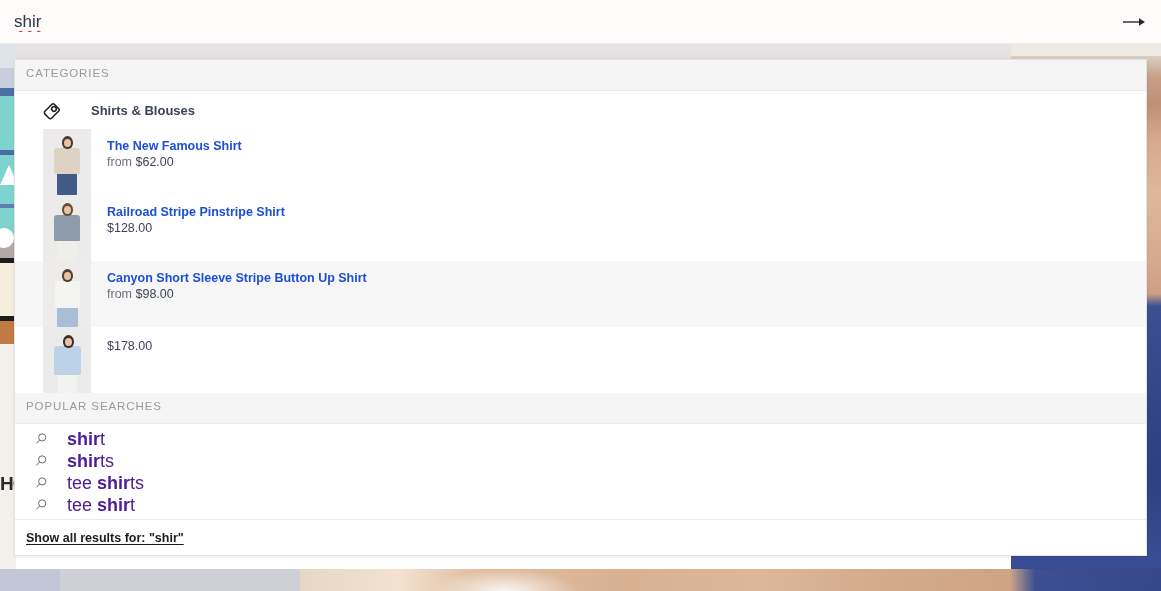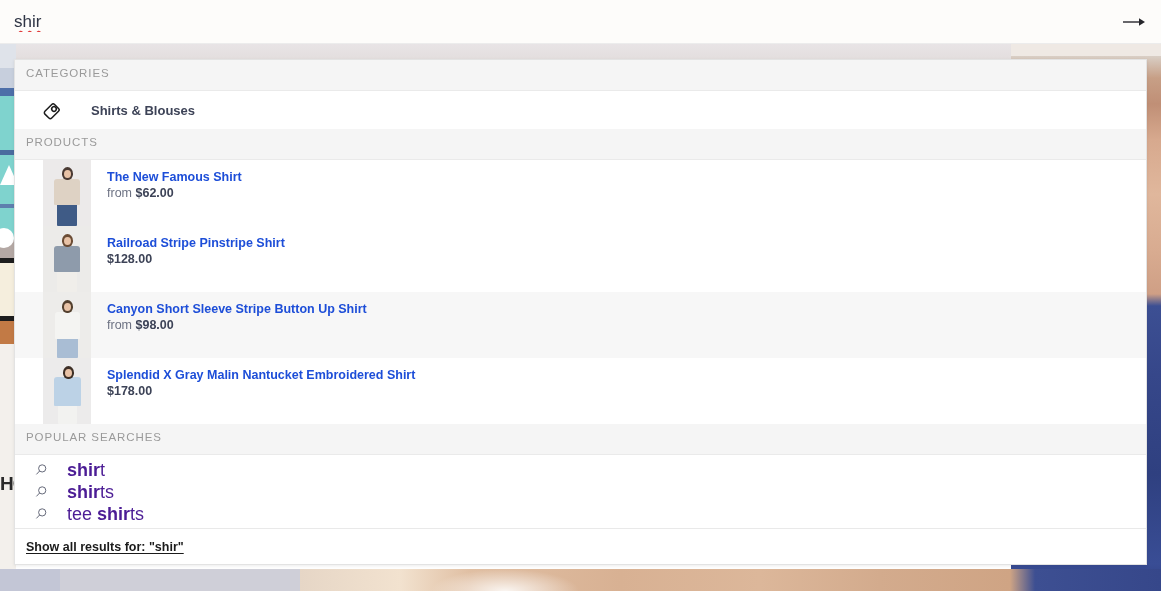--- a/index.html
+++ b/index.html
@@ -277,21 +277,21 @@
     font-size: 12.5px;
     color: #3d4357;
     margin-top: 2px;
     line-height: 1.15;
   }
   .prod-price .from {
     font-weight: normal;
     color: #6d7283;
     text-align: center;
   }
-  .prod-price .amount { font-weight: bold; }
+  .prod-price .amount { font-weight: normal; }
 
   
   .pop-list { background: #ffffff; padding: 4px 0 3px 0; }
   .pop-row {
     display: flex;
     align-items: center;
     height: 22px;
     cursor: pointer;
   }
   .pop-icon {
@@ -369,21 +369,20 @@
         <svg width="20" height="20" viewBox="0 0 20 20">
           <g transform="rotate(-45 10 10)">
             <path d="M3.4 5.2 h9.6 a2 2 0 0 1 2 2 v5.6 a2 2 0 0 1 -2 2 h-9.6 a2 2 0 0 1 -2 -2 v-5.6 a2 2 0 0 1 2 -2 z" fill="none" stroke="#1b1b1b" stroke-width="1.5"></path>
             <circle cx="11.4" cy="10" r="2.3" fill="none" stroke="#1b1b1b" stroke-width="1.5"></circle>
           </g>
         </svg>
       </div>
       <div class="cat-label">Shirts &amp; Blouses</div>
     </div>
 
-    <div class="section-head">PRODUCTS</div>
 
     <div class="prod-row">
       <div class="prod-thumb">
         <div class="fig">
           <div class="bgc" style="background:#eceaea"></div>
           <div class="legs" style="left:14px;top:42px;width:20px;height:24px;background:#3f5b86"></div>
           <div class="torso" style="left:11px;top:19px;width:26px;height:26px;background:#ded2c4"></div>
           <div class="head" style="left:19px;top:7px"></div>
           <div class="face" style="left:21px;top:10px"></div>
         </div>
@@ -436,21 +435,20 @@
       <div class="prod-thumb">
         <div class="fig">
           <div class="bgc" style="background:#ecebeb"></div>
           <div class="legs" style="left:15px;top:46px;width:19px;height:20px;background:#f2f2f0"></div>
           <div class="torso" style="left:11px;top:19px;width:27px;height:29px;background:#bcd2e6"></div>
           <div class="head" style="left:20px;top:8px;background:#3d2f26"></div>
           <div class="face" style="left:22px;top:11px"></div>
         </div>
       </div>
       <div class="prod-info">
-        <div class="prod-title">Splendid X Gray Malin Nantucket Embroidered Shirt</div>
         <div class="prod-price">
           <span class="from"></span><span class="amount">$178.00</span>
         </div>
       </div>
     </div>
 
     <div class="section-head">POPULAR SEARCHES</div>
 
     <div class="pop-list">
 
@@ -477,20 +475,29 @@
       <div class="pop-row">
         <div class="pop-icon">
           <svg width="14" height="14" viewBox="0 0 14 14">
             <circle cx="8.2" cy="5.4" r="3.6" fill="none" stroke="#55596b" stroke-width="0.9"></circle>
             <line x1="5.6" y1="8" x2="2.4" y2="11.4" stroke="#55596b" stroke-width="0.9"></line>
           </svg>
         </div>
         <div class="pop-text"><span>tee </span><b>shir</b><span>ts</span></div>
       </div>
 
+      <div class="pop-row">
+        <div class="pop-icon">
+          <svg width="14" height="14" viewBox="0 0 14 14">
+            <circle cx="8.2" cy="5.4" r="3.6" fill="none" stroke="#55596b" stroke-width="0.9"></circle>
+            <line x1="5.6" y1="8" x2="2.4" y2="11.4" stroke="#55596b" stroke-width="0.9"></line>
+          </svg>
+        </div>
+        <div class="pop-text"><span>tee </span><b>shir</b><span>t</span></div>
+      </div>
 
     </div>
 
     <div class="show-all-wrap">
       <span class="show-all">Show all results for: "shir"</span>
     </div>
 
   </div>
 </div>
 

